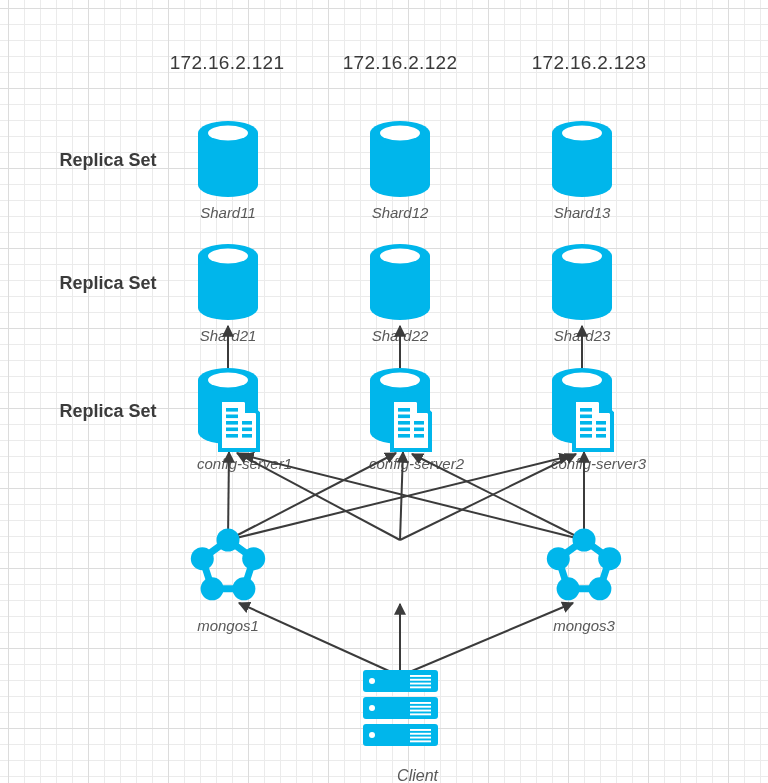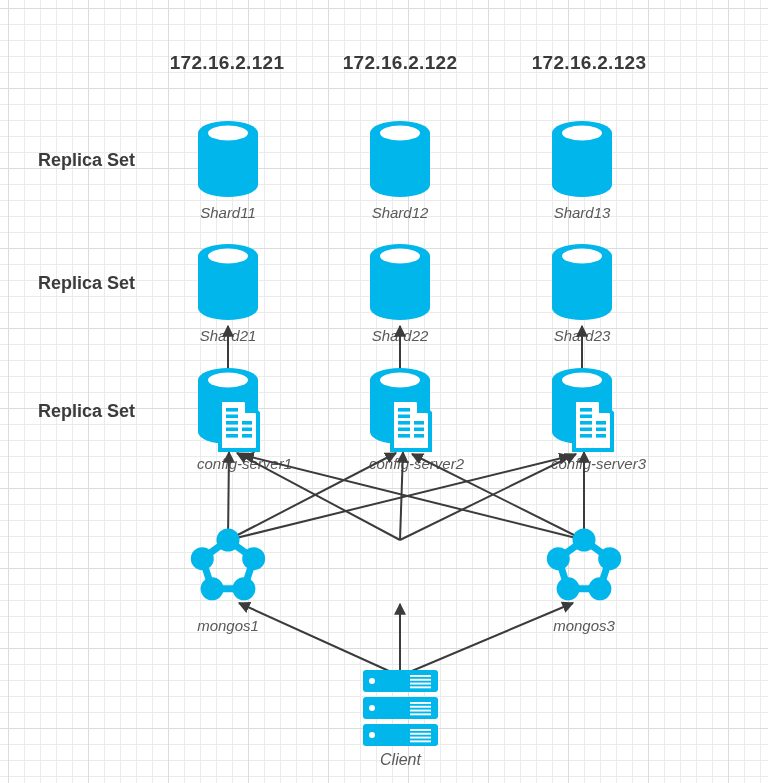--- a/index.html
+++ b/index.html
@@ -10,41 +10,41 @@
     background-image:
       linear-gradient(to right, #dcdcdc 1px, transparent 1px),
       linear-gradient(to bottom, #dcdcdc 1px, transparent 1px),
       linear-gradient(to right, #ebebeb 1px, transparent 1px),
       linear-gradient(to bottom, #ebebeb 1px, transparent 1px);
     background-size: 80px 80px, 80px 80px, 16px 16px, 16px 16px;
     background-position: 8px 8px;
   }
   .ip-label{
     position:absolute; top:52px; width:160px; margin-left:-80px;
-    text-align:center; font-size:19px; font-weight:700; color:#3a3a3a;
+    text-align:center; font-size:19px; font-weight:400; color:#3a3a3a;
     letter-spacing:.3px; z-index:1;
   }
   .row-label{
-    position:absolute; left:38px; width:140px; text-align:left;
+    position:absolute; left:38px; width:140px; text-align:center;
     font-size:18px; font-weight:700; color:#3b3b3b; z-index:1;
   }
   .node{position:absolute; text-align:center;font-style:italic;}
   .node .icon{position:relative; z-index:3; display:block;}
   .node .nlabel{
     position:relative; z-index:1; font-size:15px; color:#595959;
     line-height:16px; white-space:nowrap;
   }
   .cyl-node{width:62px; margin-left:-31px;}
   .cyl-node .nlabel{margin-top:7px;}
   .cfg-node .nlabel{margin-top:11px;}
   .doc-overlay{position:absolute; left:21px; top:31px; z-index:4;}
   .mongos-node{width:80px; margin-left:-40px;}
   .mongos-node .nlabel{margin-top:11px;}
   .client-node{width:75px; margin-left:-37px;}
-  .client-node .nlabel{margin-top:6px; font-size:16px;}
+  .client-node .nlabel{margin-top:22px; font-size:16px;text-align:right;}
   #wires{position:absolute; left:0; top:0; z-index:2; pointer-events:none;}
   .ic{color:#00b6eb;}
 </style>
 </head>
 <body>
 
 <div class="canvas">
 
   <svg width="0" height="0" style="position:absolute" aria-hidden="true">
     <defs>

